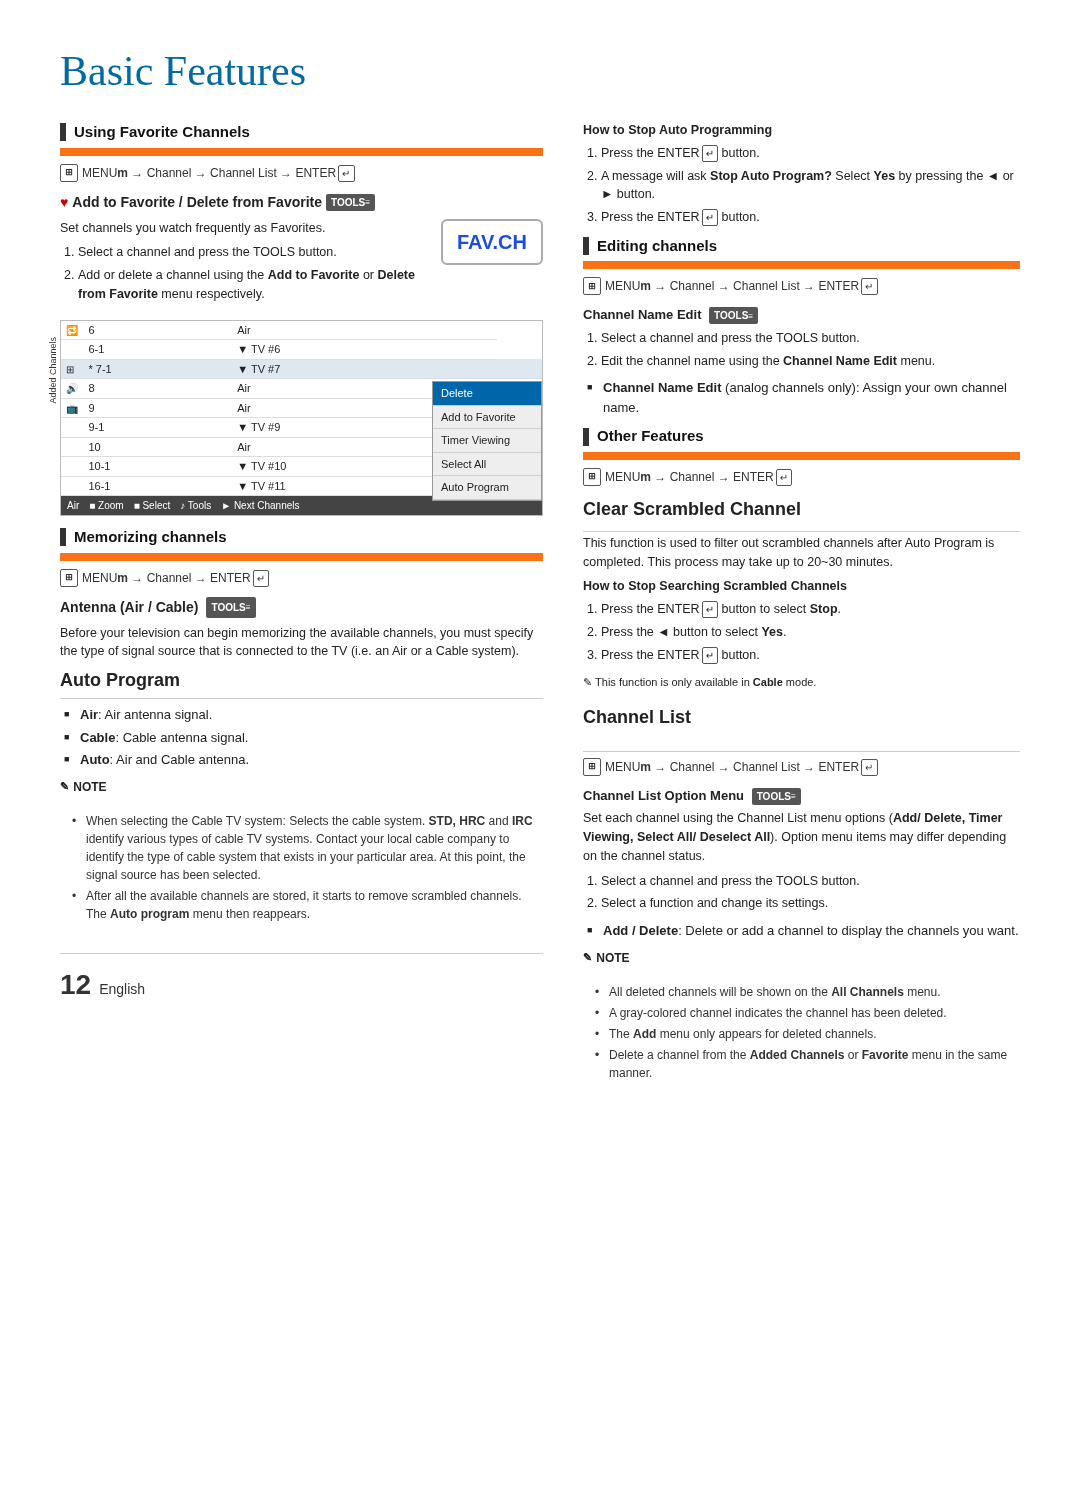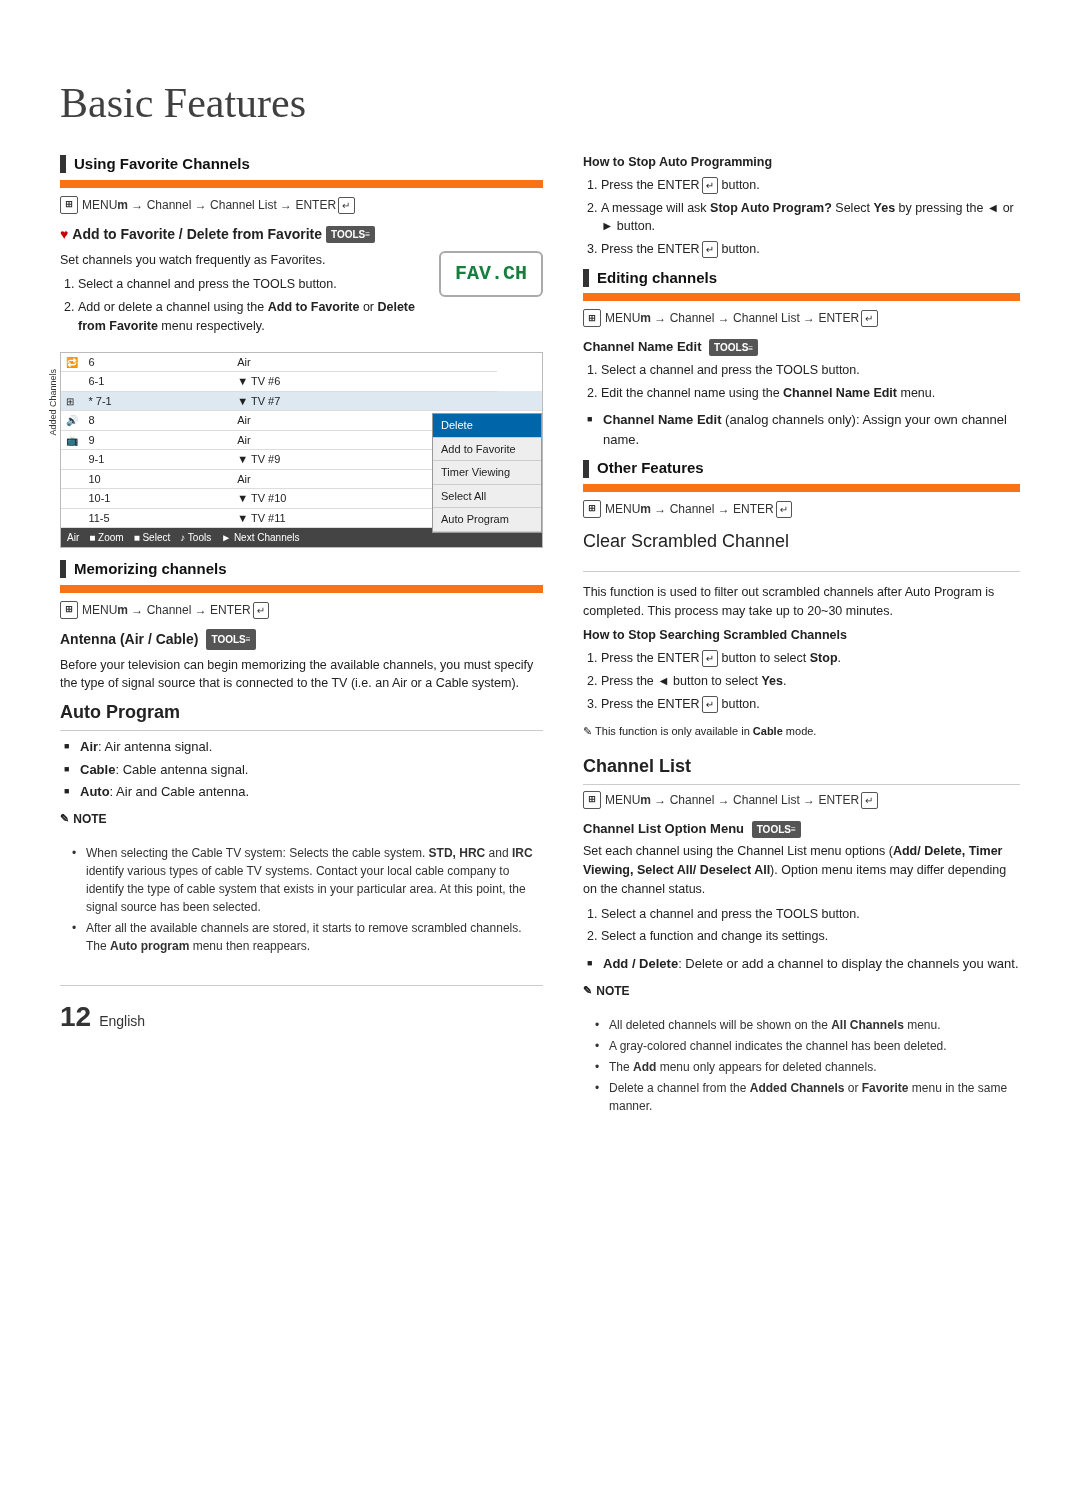--- a/index.html
+++ b/index.html
@@ -9,24 +9,23 @@
       width: 1080px;
       min-height: 1494px;
       padding: 40px 60px;
       font-size: 13px;
       color: #222;
       line-height: 1.5;
     }
     .page-title {
       font-size: 42px;
       font-weight: 300;
-      color: #404040;
+      color: #0369a1;
       margin-bottom: 18px;
       font-family: 'Times New Roman', serif;
-      margin-top: 32px;
     }
     .two-col {
       display: flex;
       gap: 40px;
     }
     .col-left {
       flex: 1.05;
     }
     .col-right {
       flex: 0.95;
@@ -115,24 +114,24 @@
     .note-label { display: flex; align-items: center; font-weight: bold; font-size: 12px; margin-bottom: 2px; }
     .note-label .pencil { margin-right: 4px; font-size: 11px; }
     b { font-weight: bold; }
     .fav-ch-box {
       display: inline-block;
       border: 2px solid #aaa;
       border-radius: 6px;
       padding: 6px 14px;
       font-size: 20px;
       font-weight: bold;
-      color: #15803d;
+      color: #1d4ed8;
       float: right;
       margin: 0 0 8px 12px;
-      font-family: Liberation Mono, monospace;
+      font-family: Liberation Sans, sans-serif;
     }
     .channel-table-wrapper {
       border: 1px solid #bbb;
       margin: 8px 0 10px 0;
       font-size: 11px;
       position: relative;
       clear: both;
     }
     .channel-table {
       width: 100%;
@@ -210,31 +209,31 @@
     }
     .auto-program-title {
       font-size: 18px;
       font-weight: bold;
       border-bottom: 1px solid #ccc;
       margin-bottom: 6px;
       padding-bottom: 4px;
     }
     .clear-scrambled-title {
       font-size: 18px;
-      font-weight: normal;
+      font-weight: bold;
       border-bottom: 1px solid #ccc;
-      margin-bottom: 11px;
-      padding-bottom: 16px;
+      margin-bottom: 2px;
+      padding-bottom: 8px;
     }
     .channel-list-title {
       font-size: 18px;
       font-weight: bold;
       border-bottom: 1px solid #ccc;
       margin-bottom: 6px;
-      padding-bottom: 4px;
+      padding-bottom: 20px;
     }
     .col-right-section {
       margin-bottom: 0;
     }
     .how-to-stop-title {
       font-size: 12.5px;
       font-weight: bold;
       margin-bottom: 4px;
     }
   </style>
@@ -320,21 +319,21 @@
               <td>10</td>
               <td>Air</td>
             </tr>
             <tr>
               <td></td>
               <td>10-1</td>
               <td>▼ TV #10</td>
             </tr>
             <tr>
               <td></td>
-              <td>11-5</td>
+              <td>16-1</td>
               <td>▼ TV #11</td>
             </tr>
           </tbody>
         </table>
       </div>
       <div class="ch-table-footer">
         <span>Air</span>
         <span>■ Zoom</span>
         <span>■ Select</span>
         <span>♪ Tools</span>

